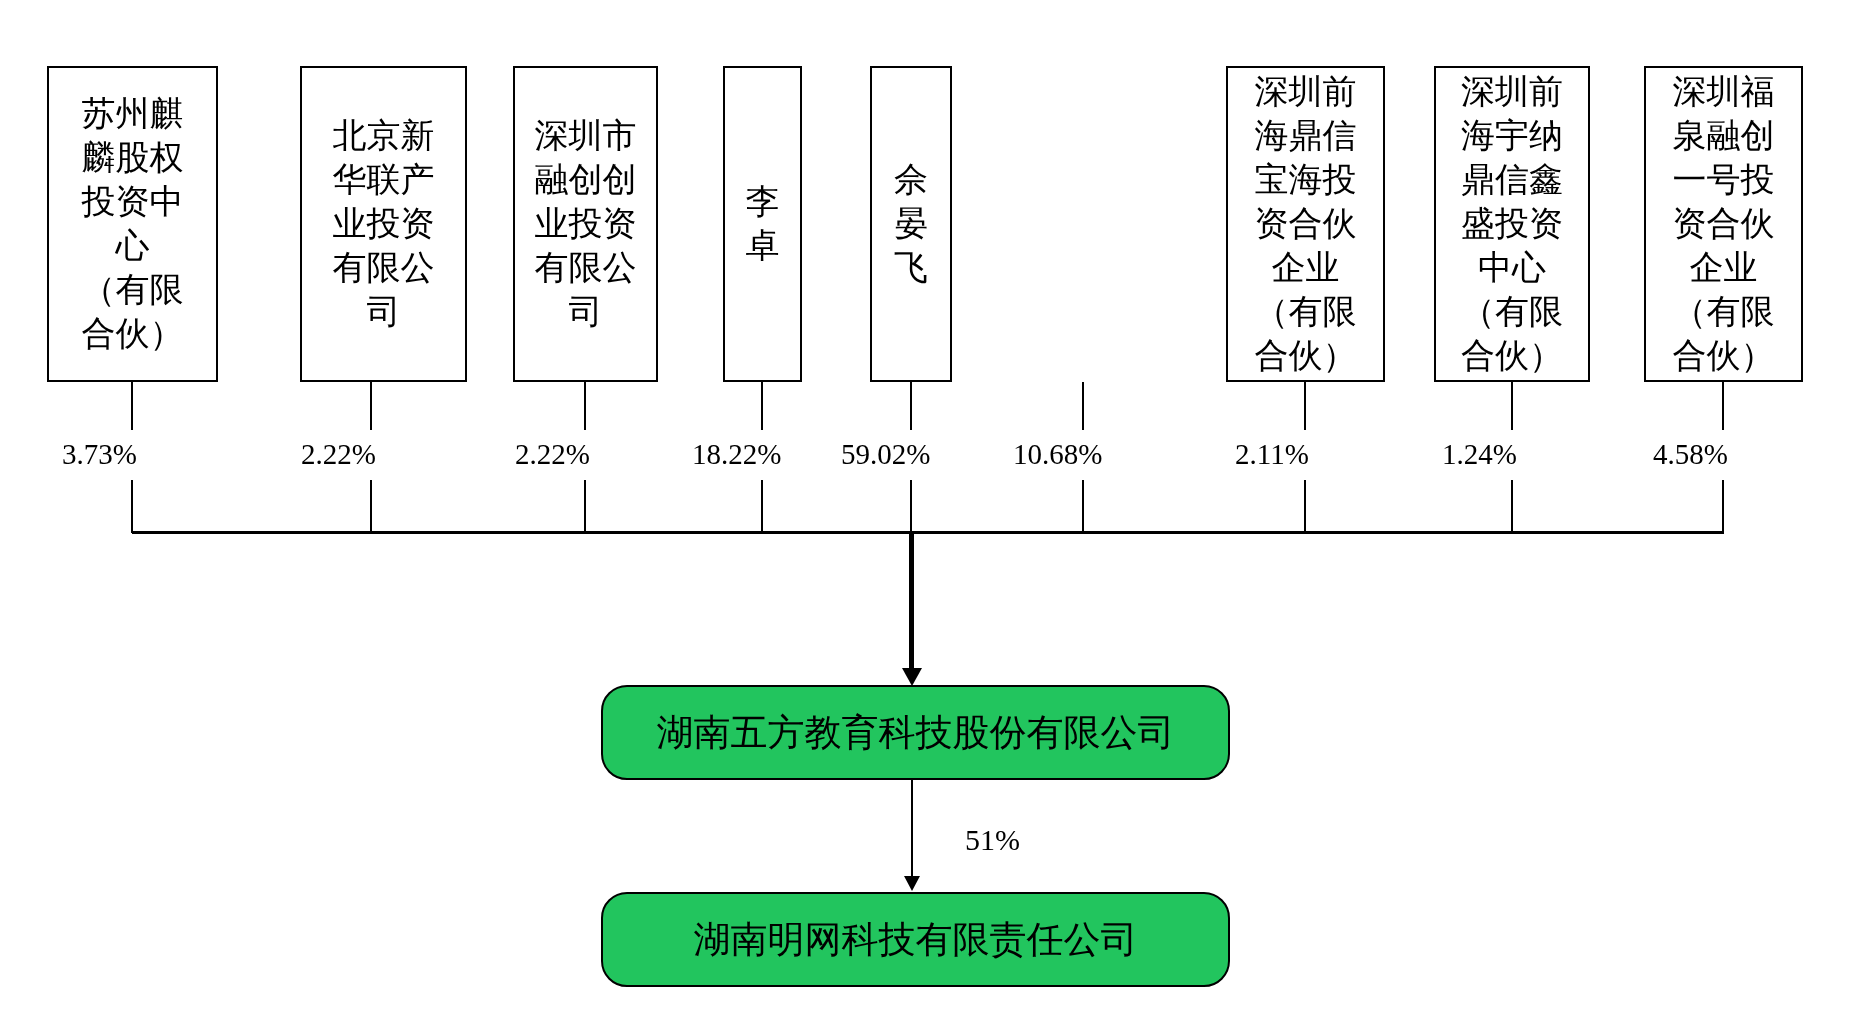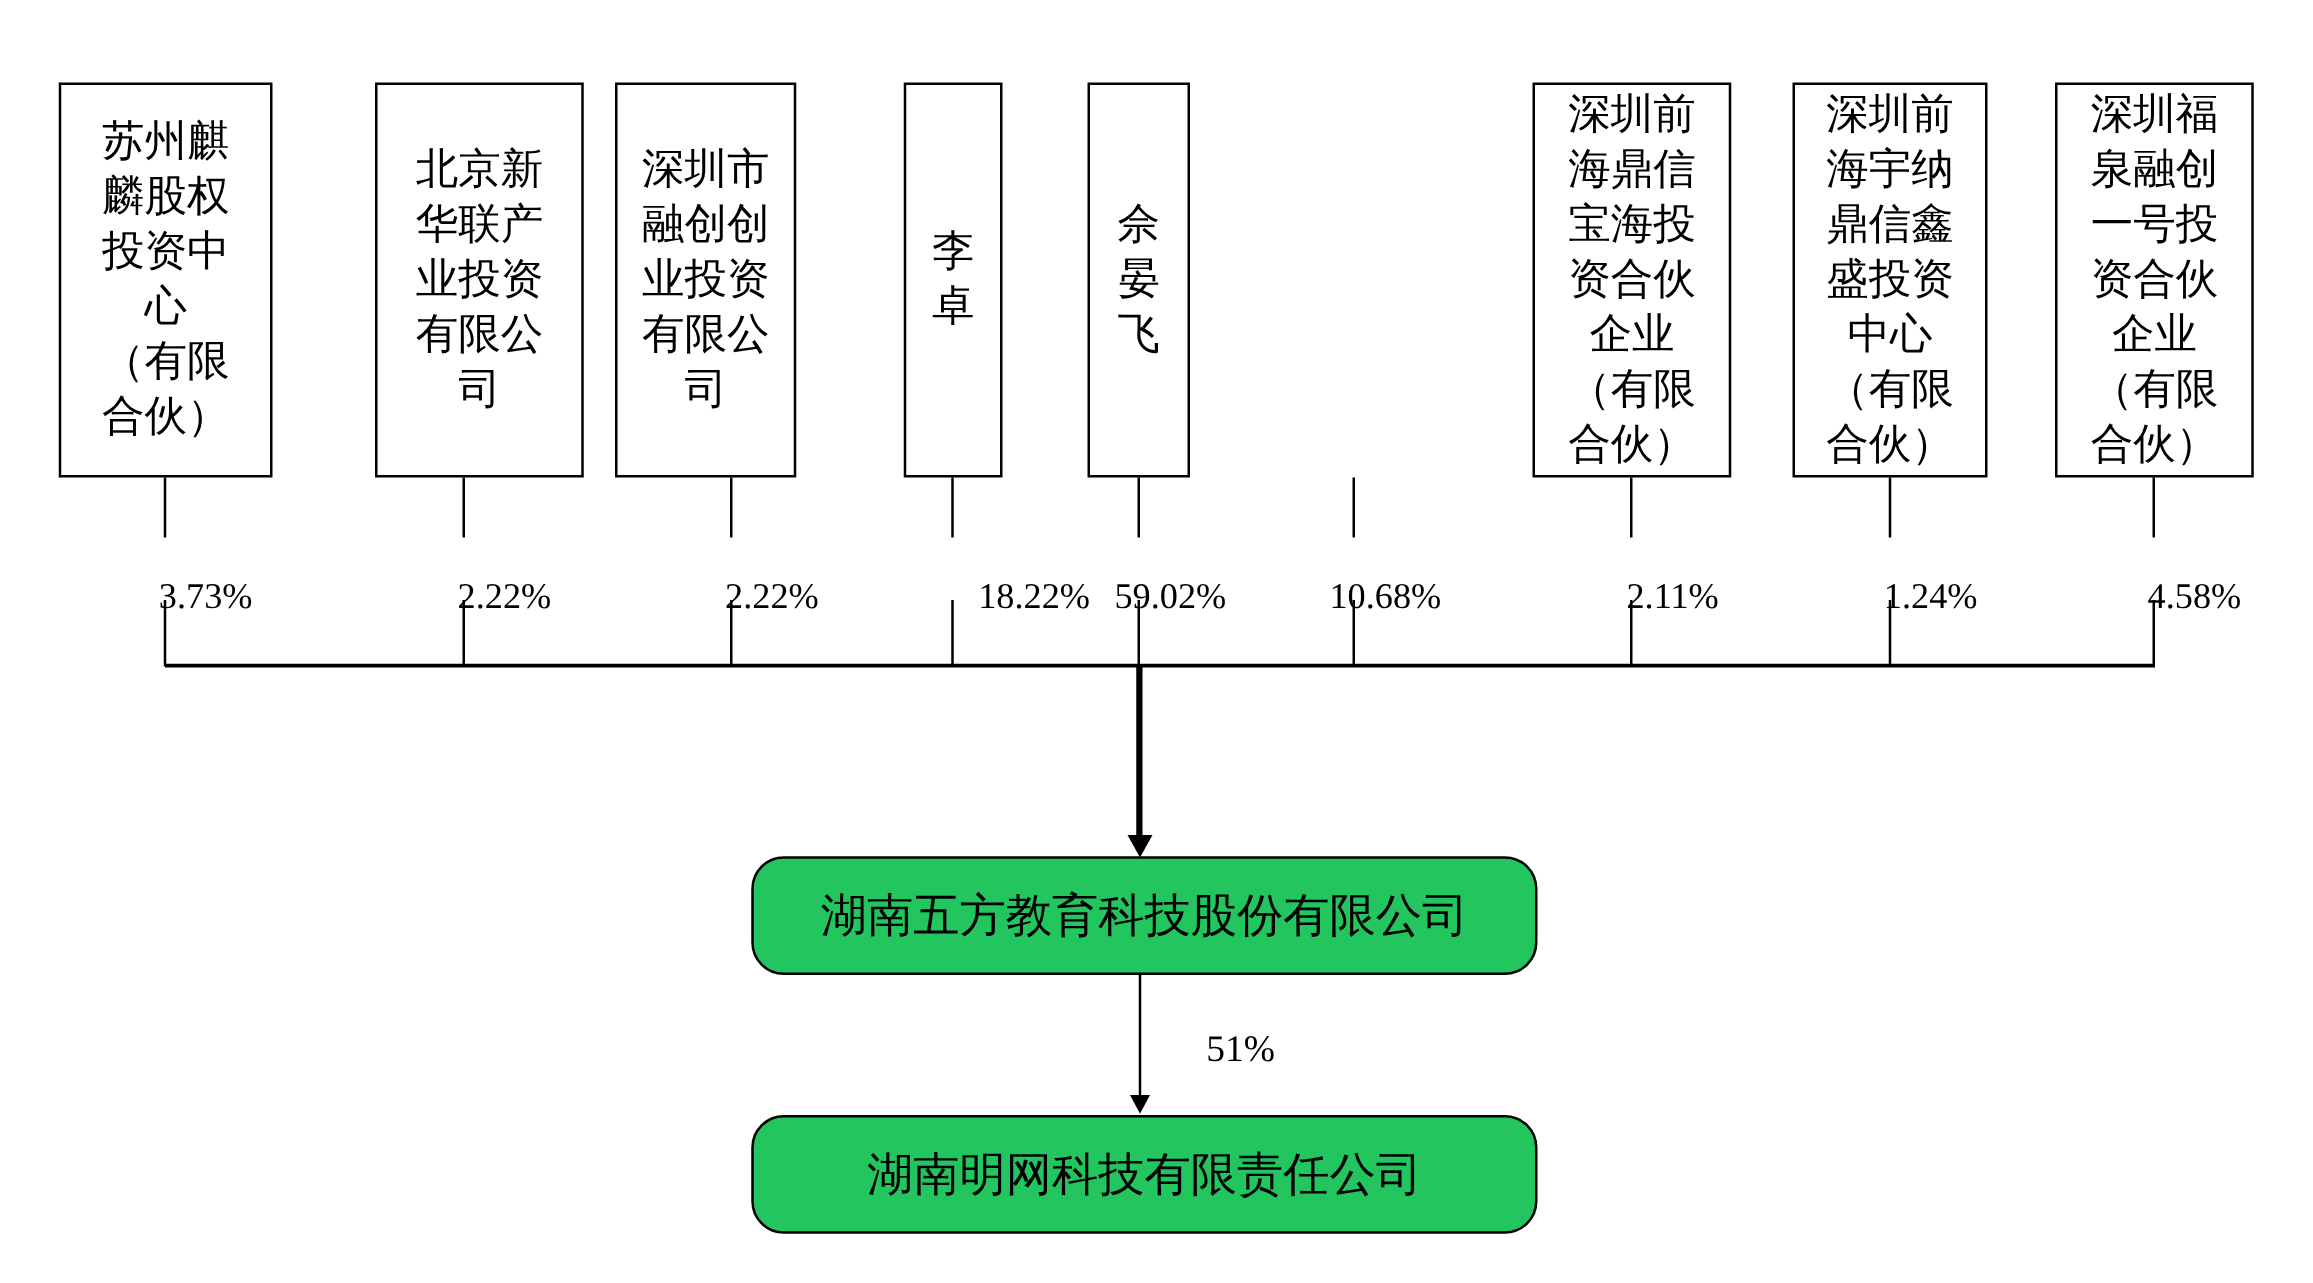--- a/index.html
+++ b/index.html
@@ -26,24 +26,23 @@
   }
   .sh-box .sh-name {
     white-space: pre-line;
     font-size: 34px;
     line-height: 44px;
   }
   .pct {
     position: absolute;
     top: 436px;
     width: 140px;
-    text-align: right;
+    text-align: left;
     font-size: 29px;
     line-height: 36px;
-    margin-top: 23px;
   }
   .vline { position: absolute; width: 2px; background: #000000; }
   .stub-top { top: 382px; height: 48px; }
   .stub-bottom { top: 480px; height: 53px; }
   .hline {
     position: absolute;
     left: 132px;
     top: 531px;
     width: 1592px;
     height: 3px;
@@ -120,21 +119,21 @@
 （有限
 合伙）</span>
     </div>
   <div class="sh-box" style="left:300px;width:167px">
       <span class="sh-name">北京新
 华联产
 业投资
 有限公
 司</span>
     </div>
-  <div class="sh-box" style="left:492px;width:145px">
+  <div class="sh-box" style="left:513px;width:145px">
       <span class="sh-name">深圳市
 融创创
 业投资
 有限公
 司</span>
     </div>
   <div class="sh-box" style="left:723px;width:79px">
       <span class="sh-name">李
 卓</span>
     </div>
@@ -177,21 +176,21 @@
   <div class="vline stub-top" style="left:761px"></div>
   <div class="vline stub-top" style="left:910px"></div>
   <div class="vline stub-top" style="left:1082px"></div>
   <div class="vline stub-top" style="left:1304px"></div>
   <div class="vline stub-top" style="left:1511px"></div>
   <div class="vline stub-top" style="left:1722px"></div>
 
   <div class="pct" style="left:62px">3.73%</div>
   <div class="pct" style="left:301px">2.22%</div>
   <div class="pct" style="left:515px">2.22%</div>
-  <div class="pct" style="left:732px">18.22%</div>
+  <div class="pct" style="left:692px">18.22%</div>
   <div class="pct" style="left:841px">59.02%</div>
   <div class="pct" style="left:1013px">10.68%</div>
   <div class="pct" style="left:1235px">2.11%</div>
   <div class="pct" style="left:1442px">1.24%</div>
   <div class="pct" style="left:1653px">4.58%</div>
 
   <div class="vline stub-bottom" style="left:131px"></div>
   <div class="vline stub-bottom" style="left:370px"></div>
   <div class="vline stub-bottom" style="left:584px"></div>
   <div class="vline stub-bottom" style="left:761px"></div>

